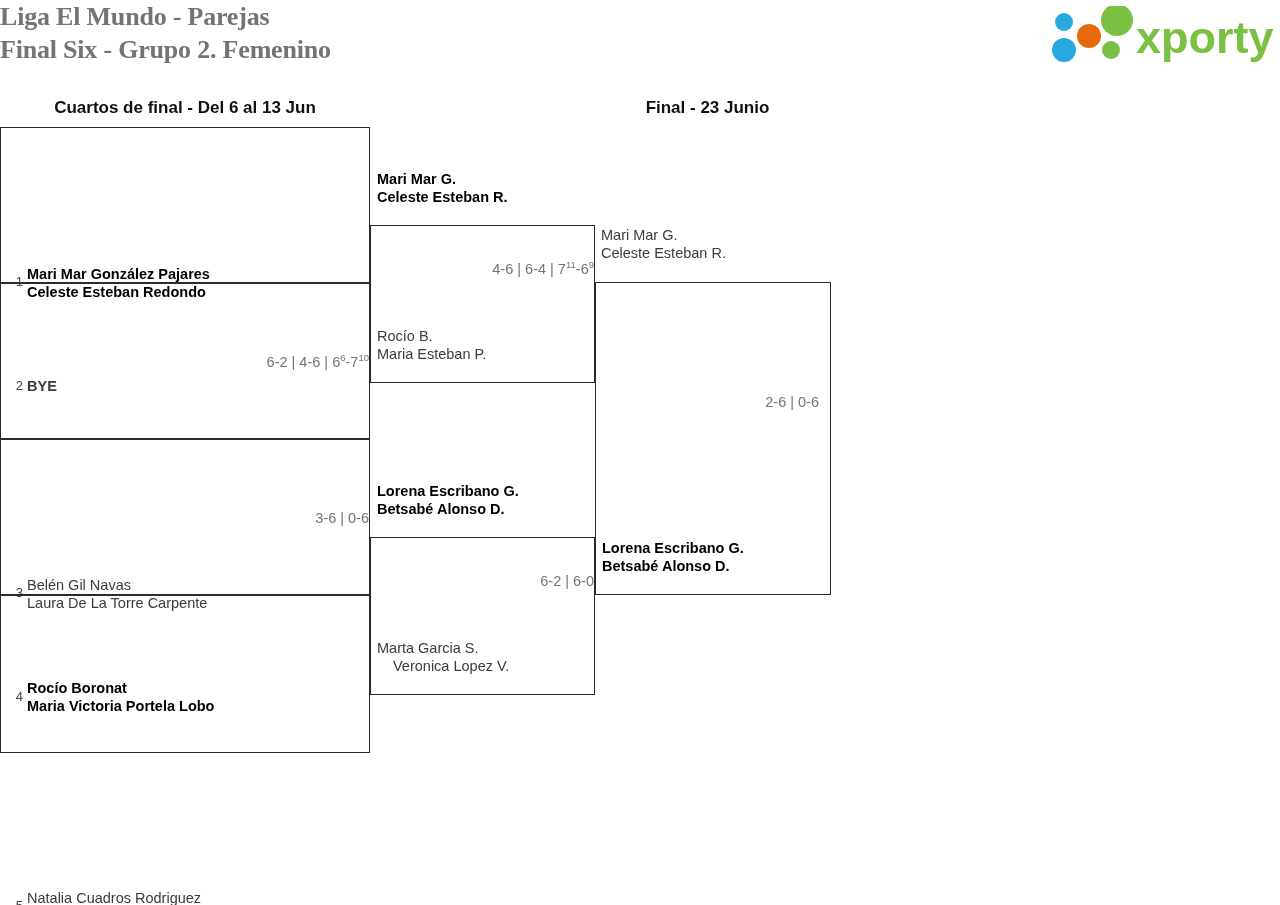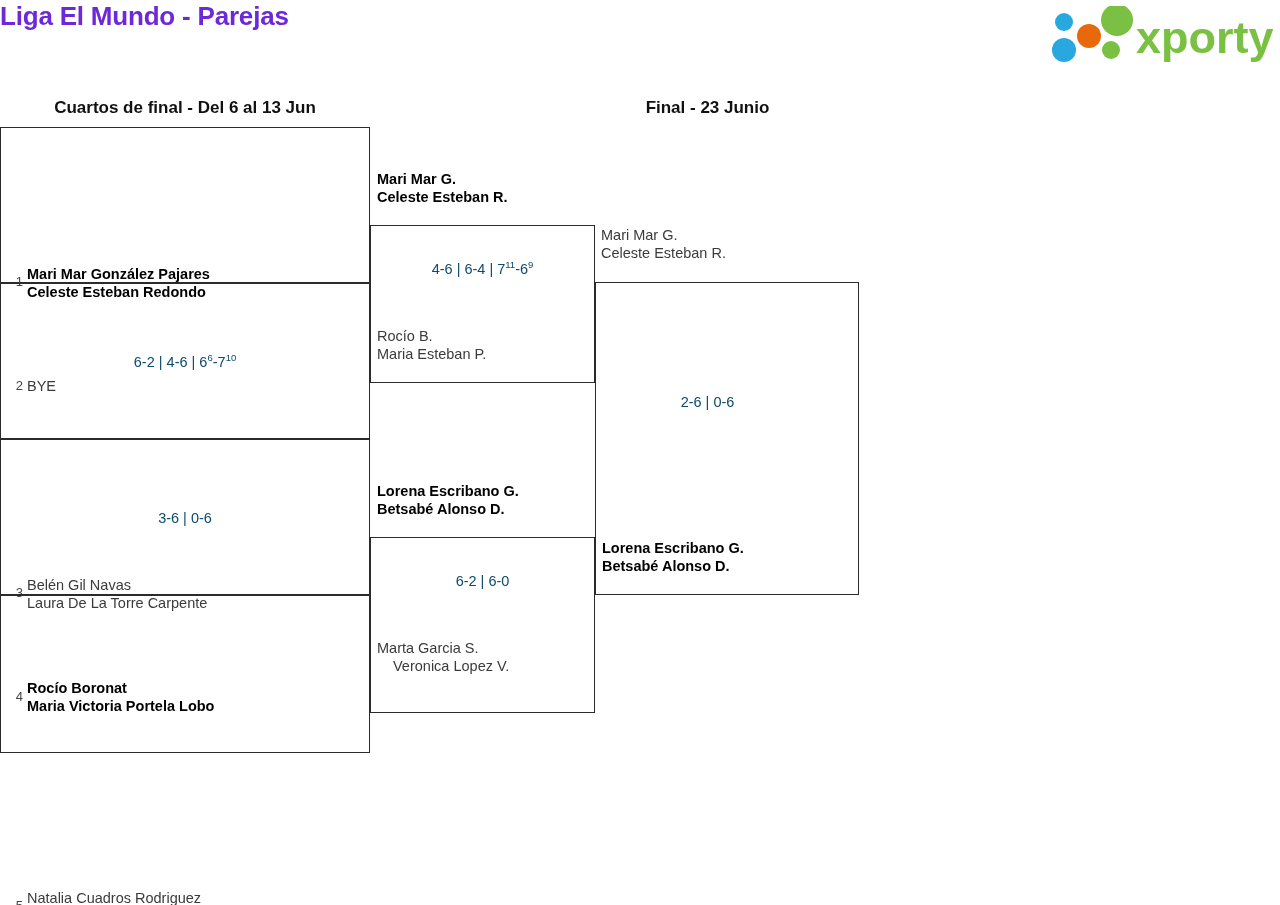--- a/index.html
+++ b/index.html
@@ -26,22 +26,23 @@
     position: absolute;
     left: 0px;
     top: 0px;
     width: 900px;
   }
   .title-line {
     font-size: 26px;
     font-weight: 700;
     line-height: 33px;
     letter-spacing: -0.2px;
-    color: #6d28d9;
-    white-space: nowrap;
+    color: #737373;
+    white-space: nowrap;
+    font-family: Liberation Serif, serif;
   }
 
   .logo {
     position: absolute;
     right: 6px;
     top: 6px;
     width: 230px;
     height: 62px;
   }
   .logo svg { display: block; }
@@ -91,24 +92,24 @@
     right: 6px;
     font-size: 14.5px;
     line-height: 18px;
     white-space: nowrap;
   }
   .team.winner { font-weight: 700; color: #000000; }
   .team.loser  { font-weight: 400; color: #3b3b3b; }
 
   .score {
     position: absolute;
-    text-align: center;
+    text-align: right;
     font-size: 14.5px;
     line-height: 18px;
-    color: #0c4a6e;
+    color: #737373;
     white-space: nowrap;
   }
   .score sup {
     font-size: 9.5px;
     vertical-align: super;
     line-height: 0;
   }
 
   
   .outer-team {
@@ -120,20 +121,21 @@
   .outer-team.winner { font-weight: 700; color: #000000; }
   .outer-team.loser  { font-weight: 400; color: #3b3b3b; }
 </style>
 </head>
 <body>
 
 <div class="page">
 
   <div class="title-block">
     <div class="title-line">Liga El Mundo - Parejas</div>
+    <div class="title-line">Final Six - Grupo 2. Femenino</div>
   </div>
 
   <div class="logo">
     <svg width="230" height="62" viewBox="0 0 230 62" xmlns="http://www.w3.org/2000/svg">
       <circle cx="20" cy="16" r="9" fill="#29a7df"></circle>
       <circle cx="20" cy="44" r="12" fill="#29a7df"></circle>
       <circle cx="45" cy="30" r="12" fill="#e8690b"></circle>
       <circle cx="73" cy="14" r="16" fill="#7ac143"></circle>
       <circle cx="67" cy="44" r="9" fill="#7ac143"></circle>
       <text x="92" y="47" font-family="Liberation Sans, sans-serif" font-size="45" font-weight="700" fill="#7ac143">xporty</text>
@@ -142,21 +144,21 @@
 
   <div class="round-head r1">Cuartos de final - Del 6 al 13 Jun</div>
   <div class="round-head r3">Final - 23 Junio</div>
 
   <div class="r1box shaded" style="top:127px;height:156px;">
     <div class="seed" style="top:146px;">1</div>
     <div class="team winner" style="top:155px;">Celeste Esteban Redondo</div>
     <div class="team winner" style="top:137px;">Mari Mar González Pajares</div>
     <div class="score" style="left:0;width:368px;top:119px;"></div>
     <div class="seed" style="top:250px;">2</div>
-    <div class="team loser" style="top:249px;">BYE</div>
+    <div class="team loser" style="top:249px;font-weight:bold;">BYE</div>
     <div class="team loser" style="top:267px;"></div>
   </div>
 
   <div class="r1box plain" style="top:283px;height:156px;">
     <div class="seed" style="top:301px;">3</div>
     <div class="team loser" style="top:292px;">Belén Gil Navas</div>
     <div class="team loser" style="top:310px;">Laura De La Torre Carpente</div>
     <div class="score" style="left:0;width:368px;top:69px;">6-2 | 4-6 | 6<sup>6</sup>-7<sup>10</sup></div>
     <div class="seed" style="top:405px;">4</div>
     <div class="team winner" style="top:395px;">Rocío Boronat</div>
@@ -181,27 +183,27 @@
   <div class="outer-team winner" style="left:377px;top:170px;">Mari Mar G.</div>
   <div class="outer-team winner" style="left:377px;top:188px;">Celeste Esteban R.</div>
   <div class="match plain" style="left:370px;top:225px;width:225px;height:158px;">
     <div class="score" style="left:0;width:223px;top:34px;">4-6 | 6-4 | 7<sup>11</sup>-6<sup>9</sup></div>
     <div class="outer-team loser" style="left:6px;top:101px;">Rocío B.</div>
     <div class="outer-team loser" style="left:6px;top:119px;">Maria Esteban P.</div>
   </div>
 
   <div class="outer-team winner" style="left:377px;top:482px;">Lorena Escribano G.</div>
   <div class="outer-team winner" style="left:377px;top:500px;">Betsabé Alonso D.</div>
-  <div class="match plain" style="left:370px;top:537px;width:225px;height:176px;">
+  <div class="match plain" style="left:370px;top:537px;width:225px;height:158px;">
     <div class="score" style="left:0;width:223px;top:34px;">6-2 | 6-0</div>
     <div class="outer-team loser" style="left:6px;top:101px;">Marta Garcia S.</div>
     <div class="outer-team loser" style="left:22px;top:119px;">Veronica Lopez V.</div>
   </div>
 
   <div class="outer-team loser" style="left:601px;top:226px;">Mari Mar G.</div>
   <div class="outer-team loser" style="left:601px;top:244px;">Celeste Esteban R.</div>
-  <div class="match plain" style="left:595px;top:282px;width:264px;height:313px;">
+  <div class="match plain" style="left:595px;top:282px;width:236px;height:313px;">
     <div class="score" style="left:0;width:223px;top:110px;">2-6 | 0-6</div>
     <div class="outer-team winner" style="left:6px;top:256px;">Lorena Escribano G.</div>
     <div class="outer-team winner" style="left:6px;top:274px;">Betsabé Alonso D.</div>
   </div>
 
 </div>
 
 </body></html>

